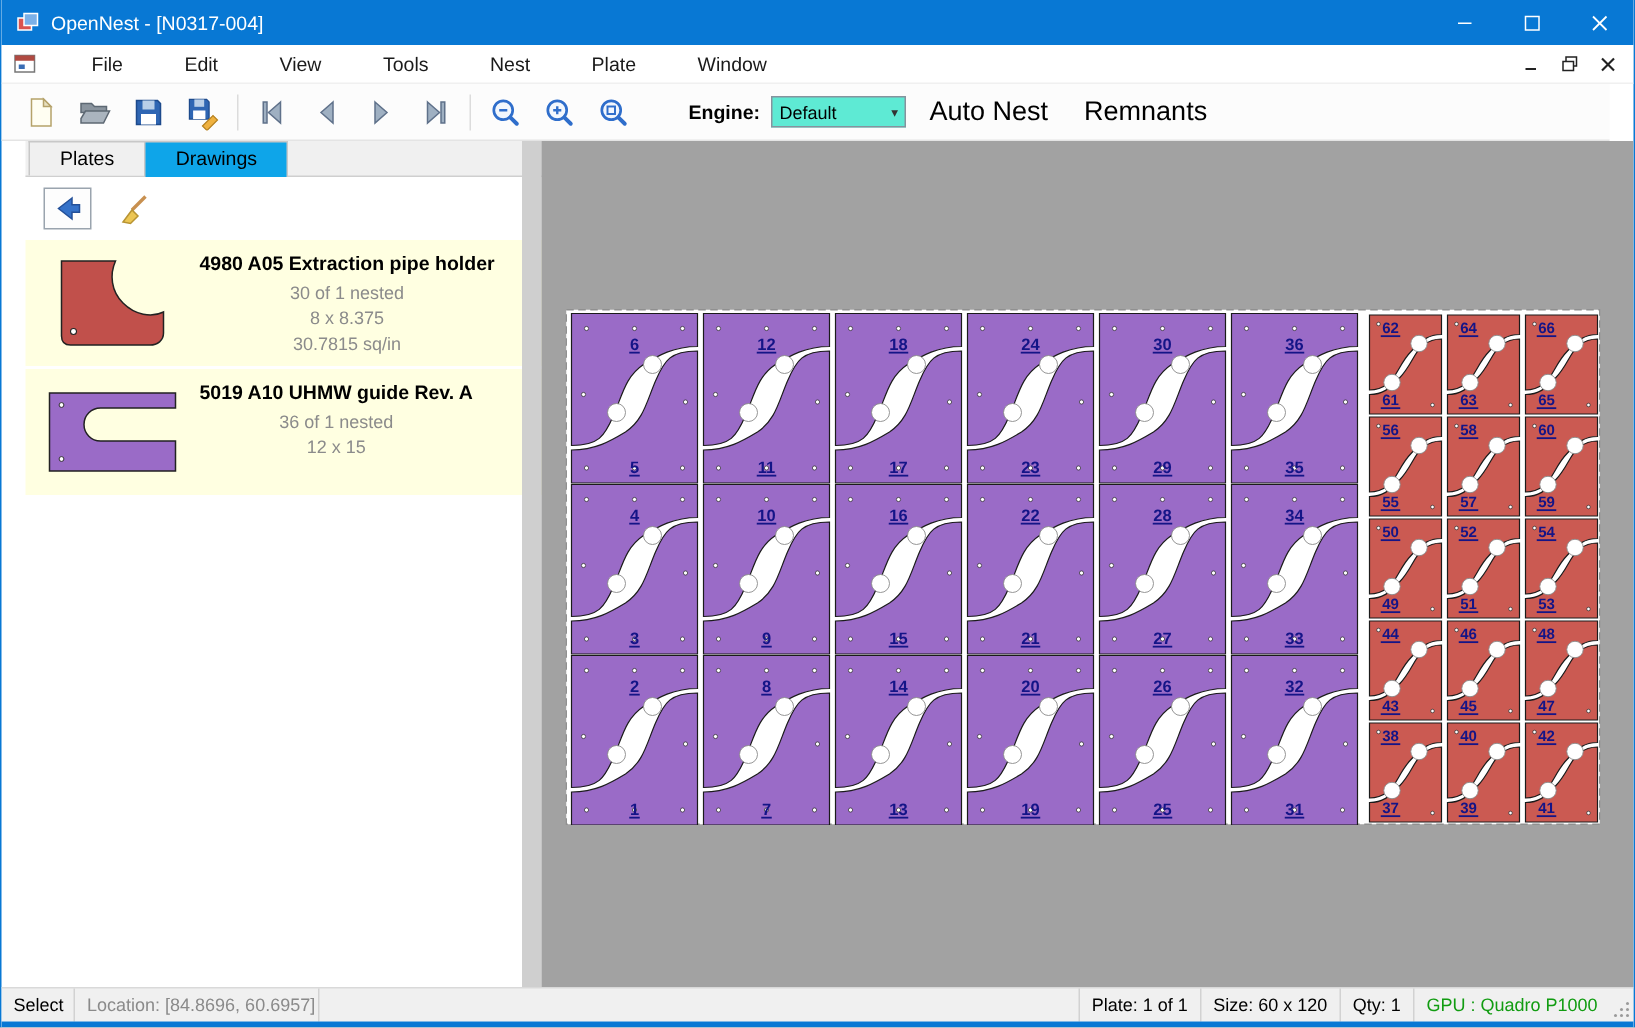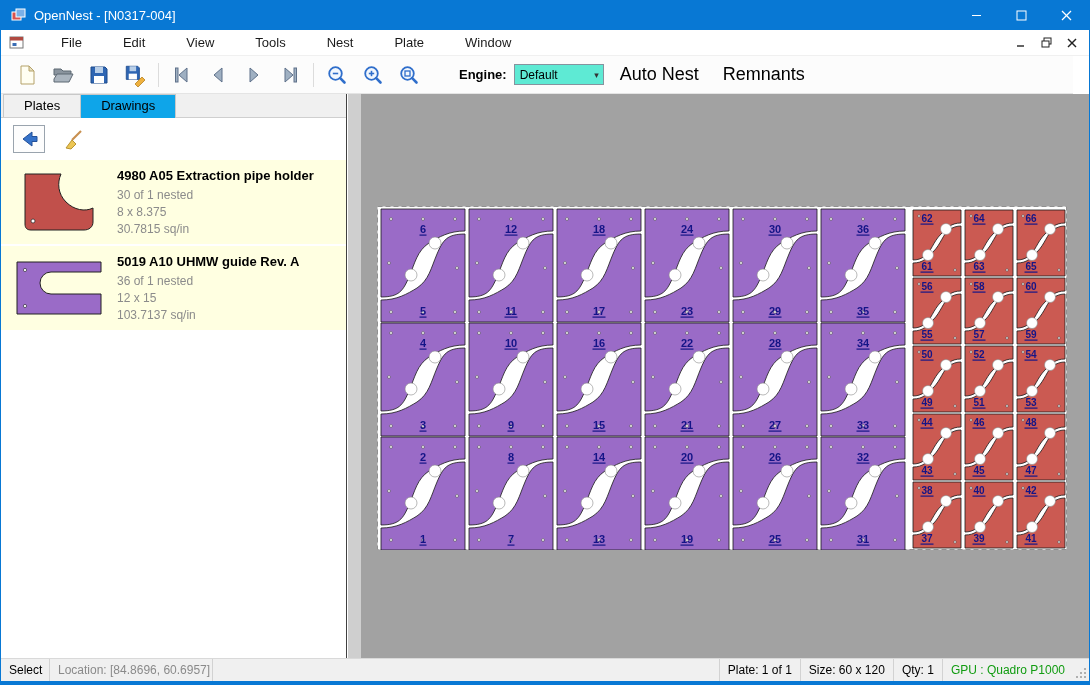--- a/index.html
+++ b/index.html
@@ -26,22 +26,22 @@
   .toolbar { position:absolute; top:56px; left:0; right:16px; height:38px; background:#fcfcfc;
     border-bottom:1px solid #e4e4e4; display:flex; align-items:center; padding-left:8px; }
   .tool-btn { width:36px; height:30px; display:flex; align-items:center; justify-content:center; }
   .tool-sep { width:1px; height:24px; background:#dcdcdc; margin:0 5px; }
   .engine-label { font-weight:bold; font-size:13px; margin-left:32px; margin-right:7px; }
   .combo { width:90px; height:21px; background:#5eead4; border:1px solid #86939e; font-size:12px;
     display:flex; align-items:center; padding-left:5px; }
   .combo .arrow { margin-left:auto; padding-right:4px; font-size:9px; color:#333; }
   .flat-btn { font-size:18px; padding:6px 8px; margin-left:8px; }
   
-  .left-panel { position:absolute; top:94px; left:0; width:346px; bottom:27px; background:#fff;
-    border-right:1px solid #404040; }
+  .left-panel { position:absolute; top:94px; left:16px; width:346px; bottom:27px; background:#fff;
+    border-right:1px solid #404040;text-align:center; }
   .tabstrip { height:24px; background:#f0f0f0; border-bottom:1px solid #cfcfcf;
     display:flex; align-items:flex-end; padding-left:2px; }
   .tab { font-size:13px; padding:3px 20px 4px 20px; border:1px solid #c8c8c8; border-bottom:none;
     background:#f0f0f0; margin-right:-1px; position:relative; }
   .tab.active { background:#0ea5e9; z-index:2; margin-bottom:-1px; padding-bottom:5px; }
   .panel-toolbar { height:42px; display:flex; align-items:center; padding-left:12px; gap:12px; }
   .panel-btn { width:32px; height:28px; display:flex; align-items:center; justify-content:center; }
   .panel-btn.boxed { border:1px solid #9aa4ae; background:#fdfdfd; }
   .drawing-item { display:flex; background:#ffffe1; margin-bottom:2px; padding:5px 8px; min-height:84px; }
   .thumb { width:100px; display:flex; align-items:center; justify-content:center; }
@@ -256,21 +256,20 @@
           <svg width="92" height="60" viewBox="0 0 92 60">
             <path d="M4,4 H88 V14 H38 A11,11 0 0,0 38,36 H88 V56 H4 Z" stroke="#222" stroke-width="1" fill="#9a6bc7"></path>
             <circle cx="12" cy="12" r="1.6" fill="#fff" stroke="#222" stroke-width="0.6"></circle>
             <circle cx="12" cy="48" r="1.6" fill="#fff" stroke="#222" stroke-width="0.6"></circle>
           </svg>
         </div>
         <div class="d-info">
           <div class="d-title">5019 A10 UHMW guide Rev. A</div>
           <div class="d-meta">36 of 1 nested</div>
           <div class="d-meta">12 x 15</div>
-          <div class="d-meta">103.7137 sq/in</div>
         </div>
       </div>
     </div>
   </div>
 
   <div class="splitter"></div>
 
   <div class="canvas">
     <svg id="nest-svg" width="690" height="344" viewBox="0 0 690 344">
         <rect x="0.5" y="0.5" width="689" height="343" fill="#ffffff" stroke="#909090" stroke-dasharray="5 3"></rect>

